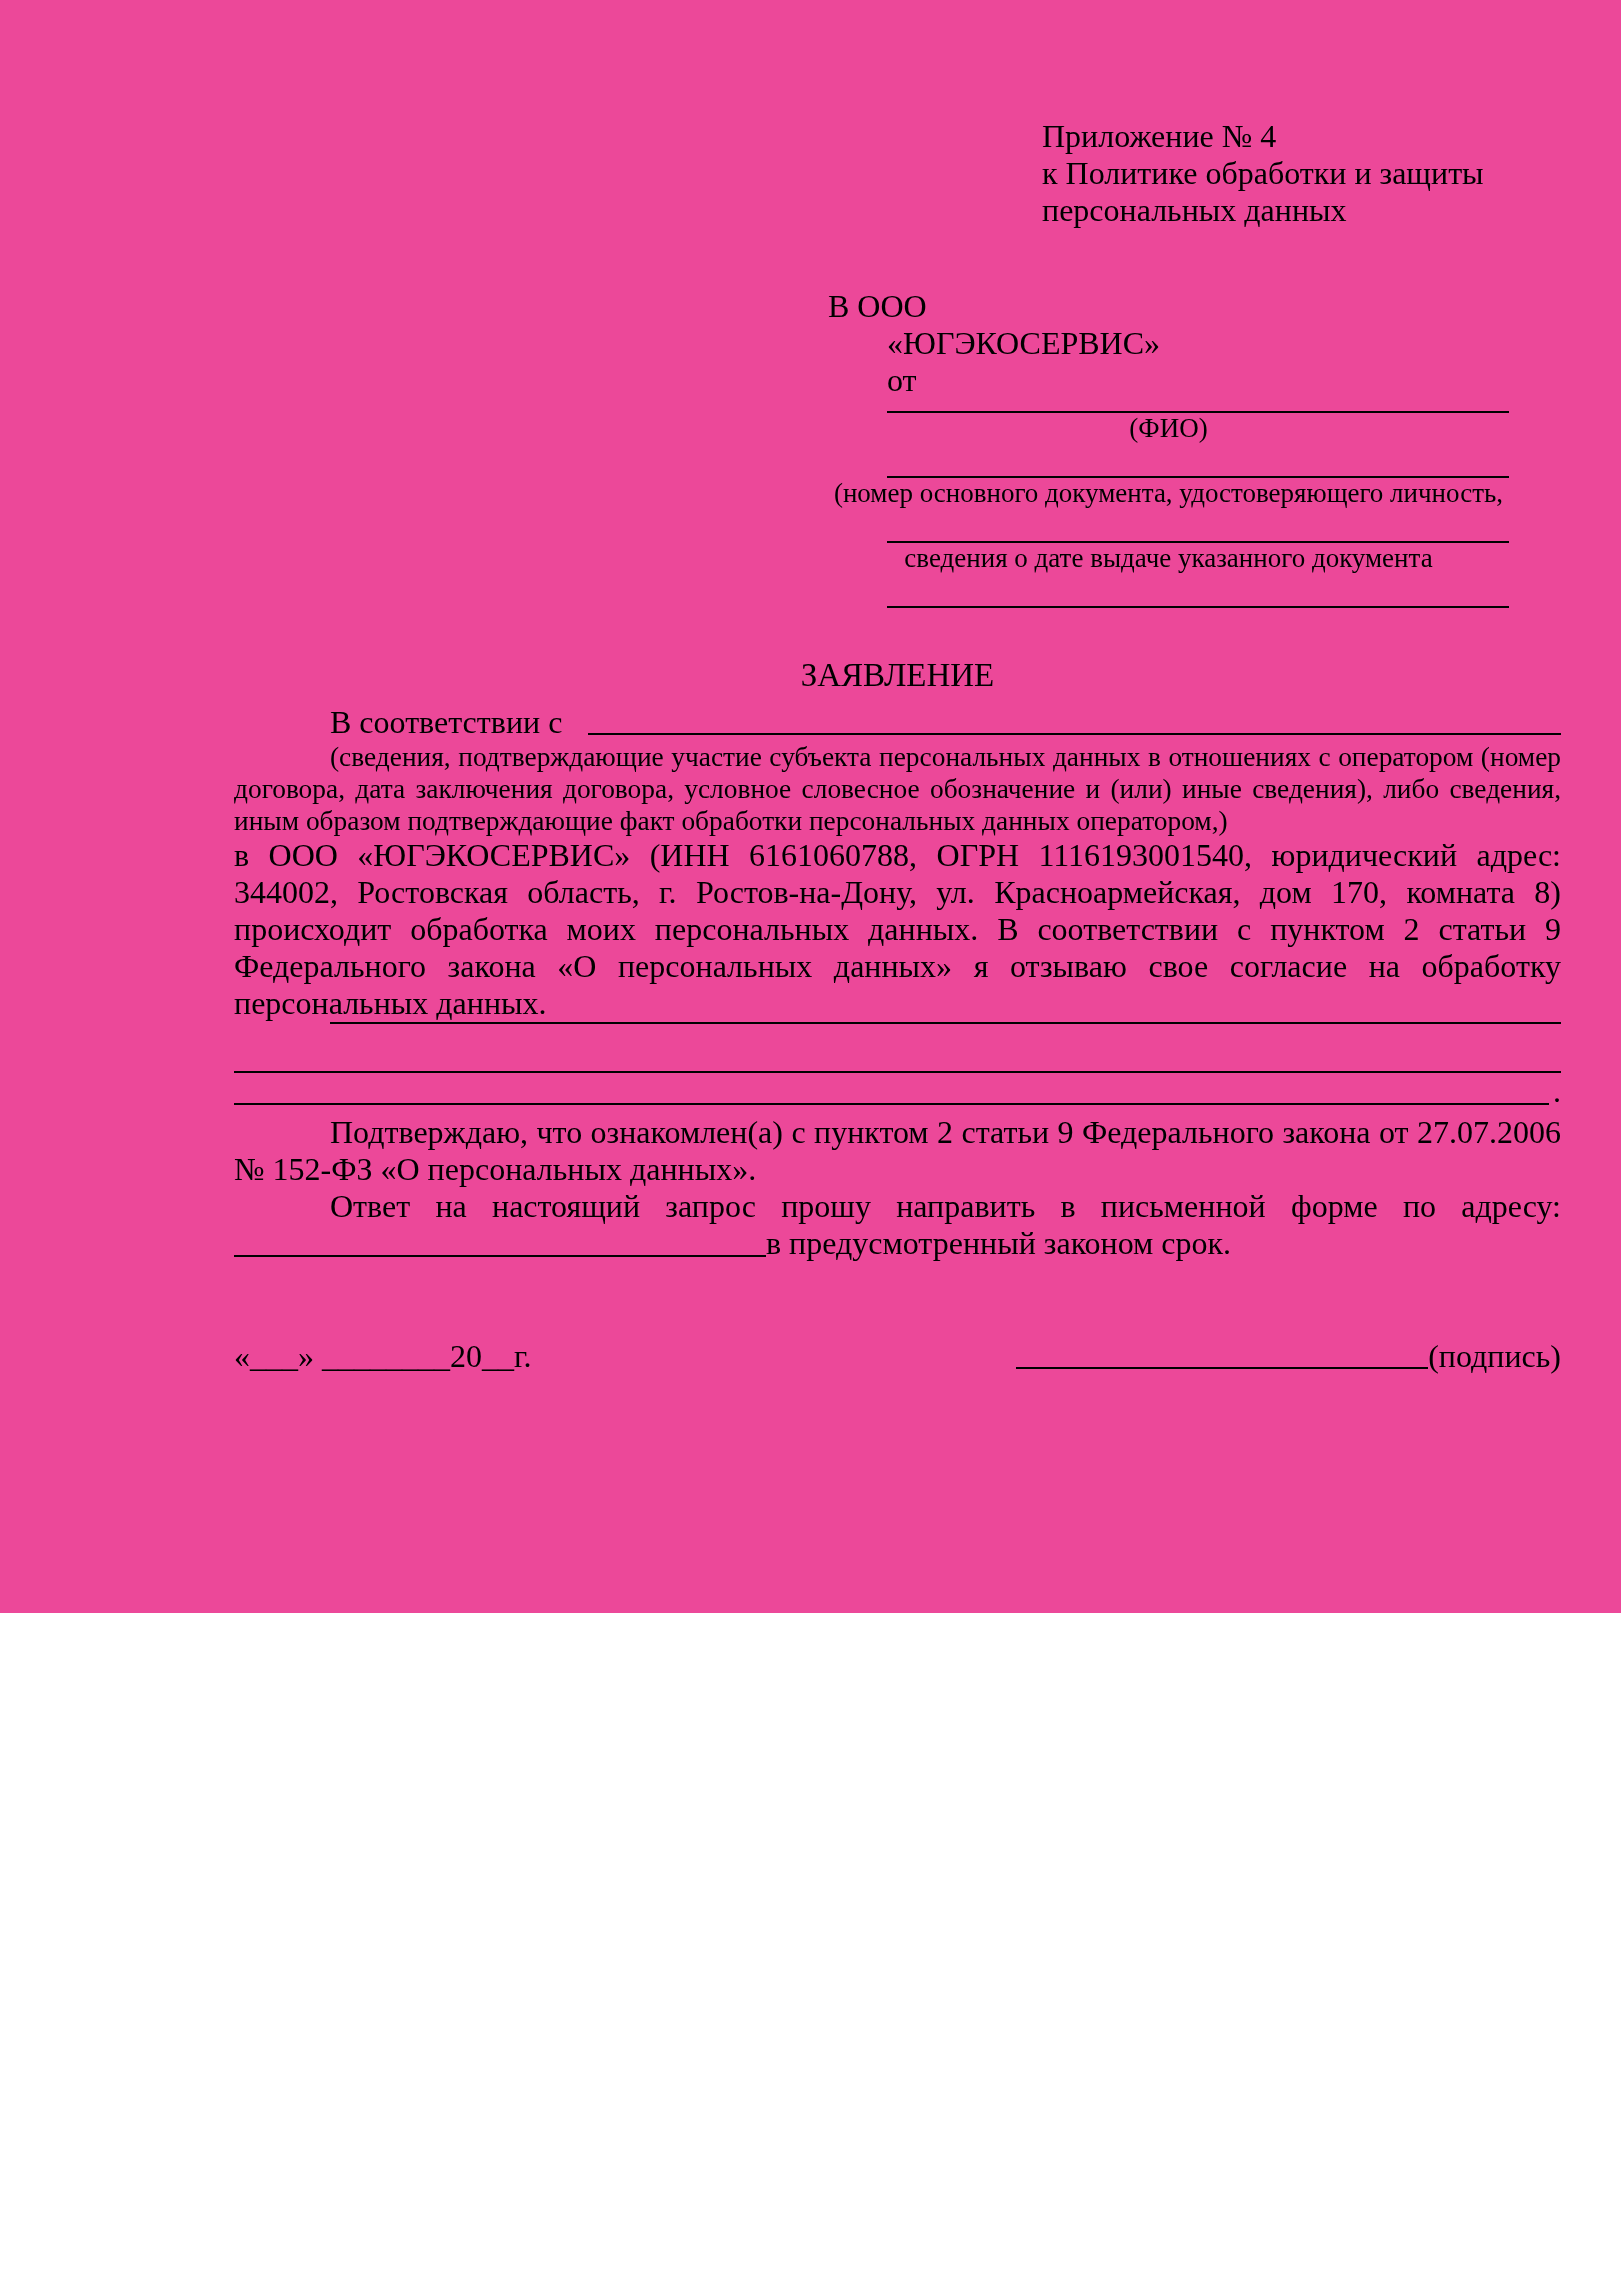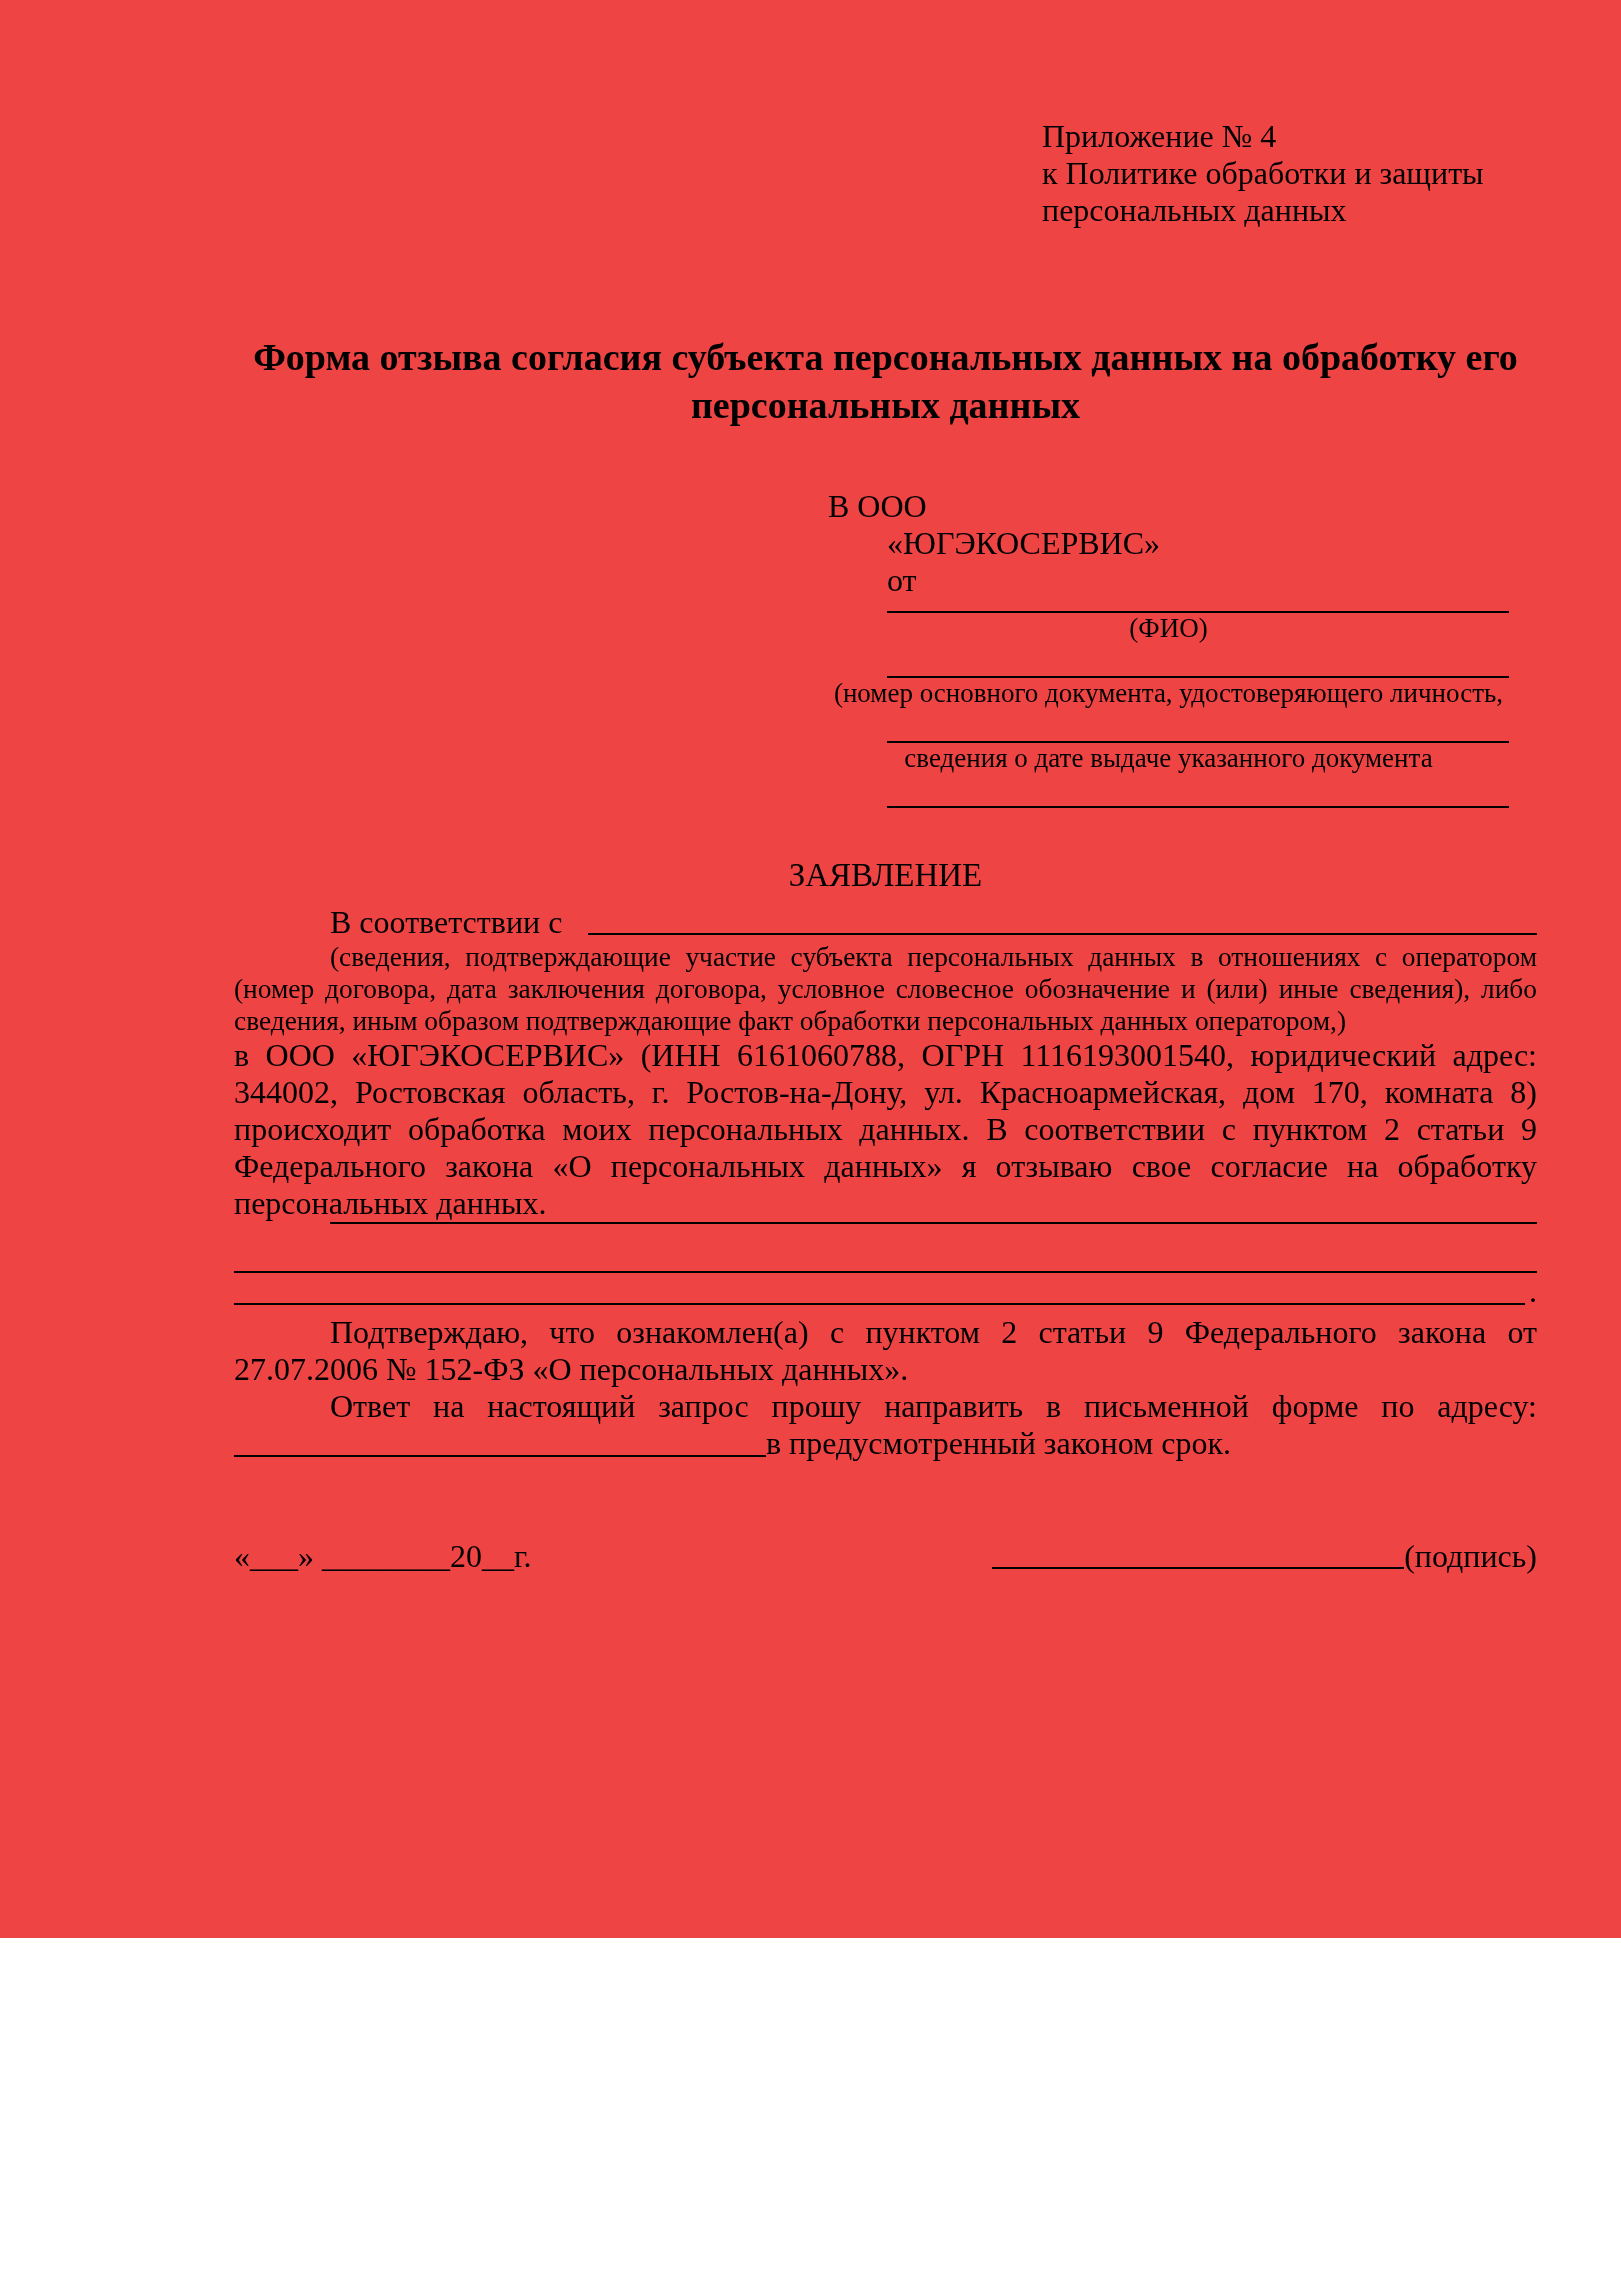--- a/index.html
+++ b/index.html
@@ -3,28 +3,28 @@
 <meta charset="utf-8">
 <style>
   html, body {
     margin: 0;
     padding: 0;
     background: #ffffff;
   }
   .page {
     position: relative;
     width: 1621px;
-    height: 1938px;
-    background: #ef4444;
+    height: 1613px;
+    background: #ec4899;
     color: #000000;
     font-family: "Liberation Serif", "DejaVu Serif", serif;
     font-size: 32px;
     line-height: 37px;
     box-sizing: border-box;
-    padding: 118px 84px 0 234px;
+    padding: 118px 60px 0 234px;
     overflow: hidden;
   }
 
   
   .appendix {
     margin-left: 808px;
   }
   .appendix div { white-space: nowrap; }
 
   
@@ -131,21 +131,20 @@
 <body>
 
 <div class="page">
 
   <div class="appendix">
     <div>Приложение № 4</div>
     <div>к Политике обработки и защиты</div>
     <div>персональных данных</div>
   </div>
 
-  <div class="doc-title">Форма отзыва согласия субъекта персональных данных на обработку его персональных данных</div>
 
   <div class="addressee">
     <div>В ООО</div>
     <div class="addr-indent">«ЮГЭКОСЕРВИС»</div>
     <div class="addr-indent">от</div>
 
     <div class="addr-blank first"></div>
     <div class="addr-caption">(ФИО)</div>
 
     <div class="addr-blank"></div>

